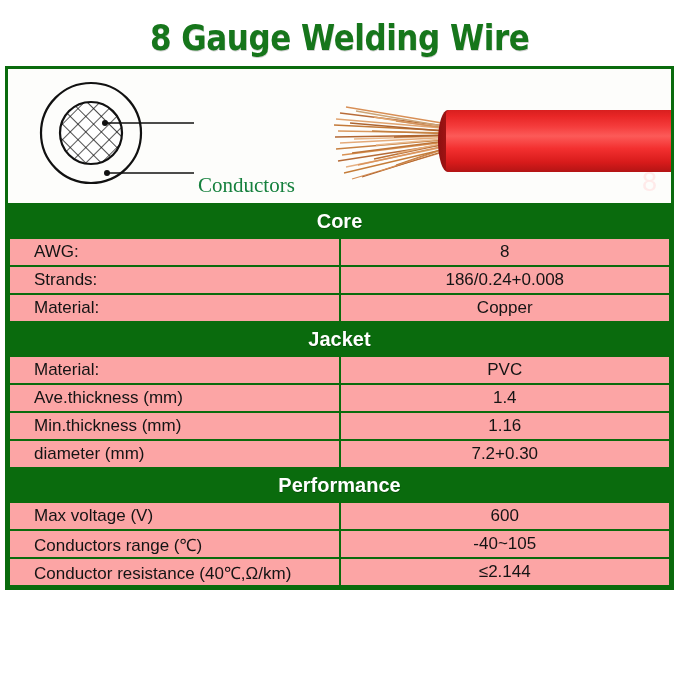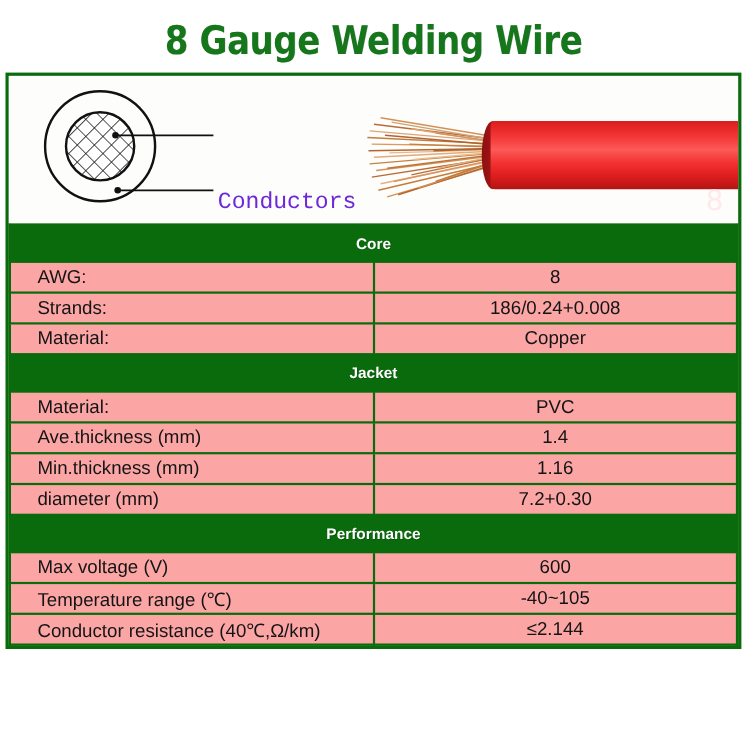--- a/index.html
+++ b/index.html
@@ -53,23 +53,23 @@
     background: #fdfdfb;
   }
 
   .diagram {
     position: absolute;
     left: 0;
     top: 0;
   }
   .label-text {
     position: absolute;
-    font-family: Liberation Mono, monospace;
+    font-family: Liberation Serif, serif;
     font-size: 21px;
-    color: #6d28d9;
+    color: #15803d;
     white-space: nowrap;
   }
   .lbl-conductors { left: 190px; top: 104px; }
 
   
   .cable {
     position: absolute;
     left: 318px;
     top: 0;
     width: 351px;
@@ -128,21 +128,21 @@
     text-align: left;
   }
   .spec-table td.val {
     text-align: center;
     width: 243px;
   }
   .spec-table tr.section td {
     background: #0a6b0d;
     color: #ffffff;
     text-align: center;
-    font-size: 14px;
+    font-size: 20px;
     font-weight: bold;
     height: 30px;
     border-color: #0a6b0d;
     text-shadow: 0.5px 0.5px 0 rgba(0,0,0,0.25);
   }
 </style>
 </head>
 <body>
 
 <div class="title-bar">
@@ -250,21 +250,21 @@
       </tr>
 
       <tr class="section">
         <td colspan="2">Performance</td>
       </tr>
       <tr>
         <td class="key">Max voltage (V)</td>
         <td class="val">600</td>
       </tr>
       <tr>
-        <td class="key">Temperature range (℃)</td>
+        <td class="key">Conductors range (℃)</td>
         <td class="val">-40~105</td>
       </tr>
       <tr>
         <td class="key">Conductor resistance (40℃,Ω/km)</td>
         <td class="val">≤2.144</td>
       </tr>
     </tbody>
   </table>
 
 </div>

